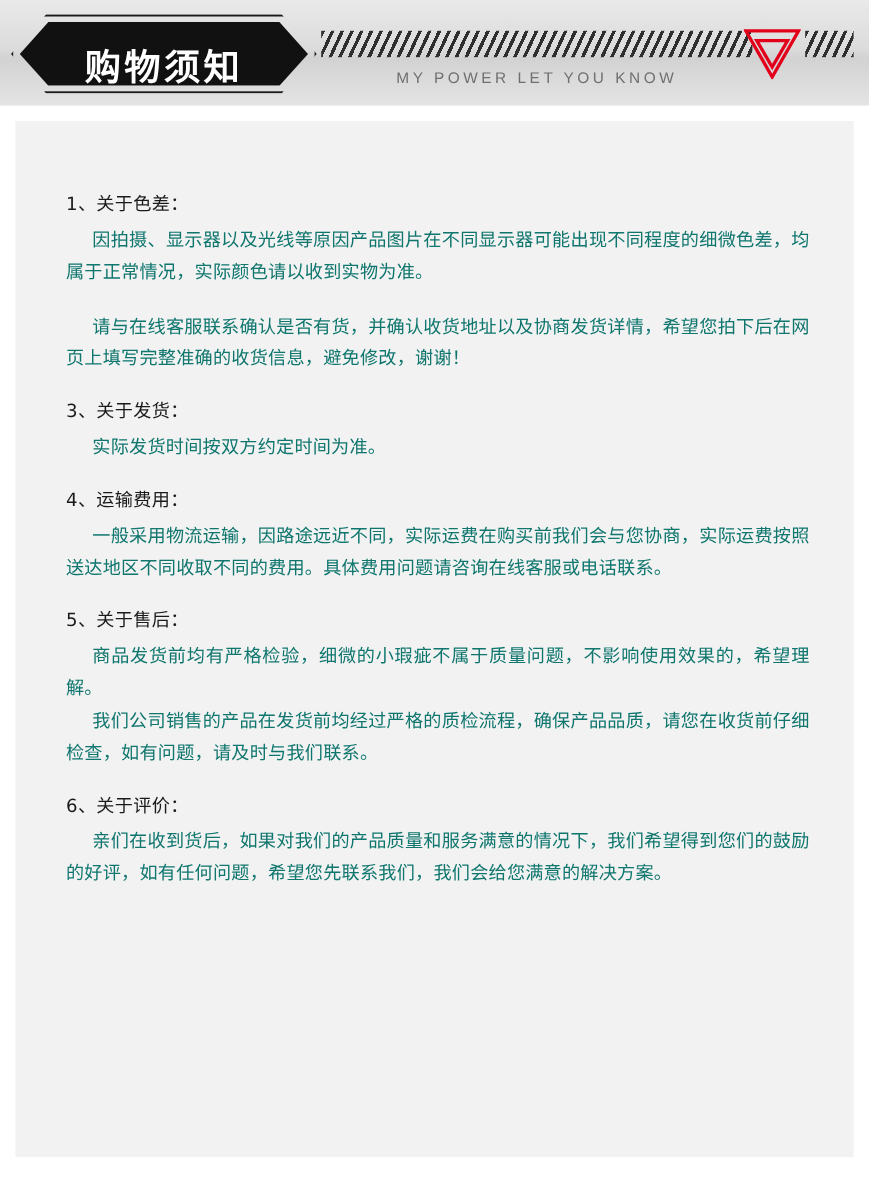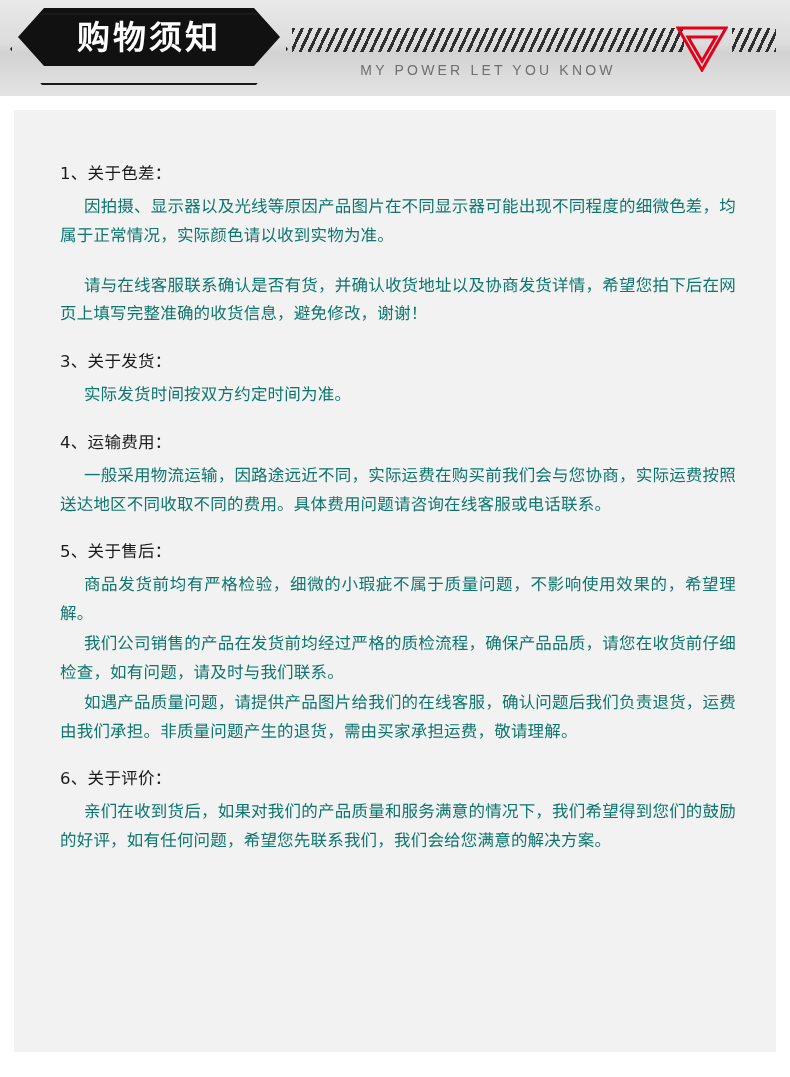--- a/index.html
+++ b/index.html
@@ -29,28 +29,28 @@
     width: 790px;
     height: 96px;
     background: linear-gradient(to bottom, #e9e9e9 0%, #dcdcdc 45%, #d2d2d2 55%, #e4e4e4 100%);
     overflow: hidden;
   }
 
   
   .title-plate {
     position: absolute;
     left: 18px;
-    top: 8px;
+    top: 20px;
     width: 262px;
     height: 58px;
     background: #111111;
     -webkit-clip-path: polygon(0 50%, 26px 0, 236px 0, 262px 50%, 236px 100%, 26px 100%);
     clip-path: polygon(0 50%, 26px 0, 236px 0, 262px 50%, 236px 100%, 26px 100%);
     display: flex;
-    align-items: center;
+    align-items: flex-end;
     justify-content: center;
   }
   .title-plate-text {
     color: #ffffff;
     font-size: 33px;
     letter-spacing: 3px;
     font-weight: 700;
     line-height: 1;
     font-family: "DejaVu Sans", "Liberation Sans", sans-serif;
   }
@@ -109,21 +109,21 @@
     top: 110px;
     width: 762px;
     height: 942px;
     background: #f2f2f2;
     box-sizing: border-box;
   }
 
   .content {
     position: absolute;
     left: 46px;
-    top: 52px;
+    top: 64px;
     width: 676px;
   }
 
   .sec {
     margin-bottom: 21px;
   }
   .sec:last-child { margin-bottom: 16px; }
 
   .sec-title {
     font-size: 16.5px;
@@ -188,21 +188,20 @@
 
       <div class="sec">
         <p class="sec-title">4、运输费用：</p>
         <p class="sec-para">一般采用物流运输，因路途远近不同，实际运费在购买前我们会与您协商，实际运费按照送达地区不同收取不同的费用。具体费用问题请咨询在线客服或电话联系。</p>
       </div>
 
       <div class="sec">
         <p class="sec-title">5、关于售后：</p>
         <p class="sec-para">商品发货前均有严格检验，细微的小瑕疵不属于质量问题，不影响使用效果的，希望理解。</p>
         <p class="sec-para">我们公司销售的产品在发货前均经过严格的质检流程，确保产品品质，请您在收货前仔细检查，如有问题，请及时与我们联系。</p>
-        <p class="sec-para">如遇产品质量问题，请提供产品图片给我们的在线客服，确认问题后我们负责退货，运费由我们承担。非质量问题产生的退货，需由买家承担运费，敬请理解。</p>
       </div>
 
       <div class="sec">
         <p class="sec-title">6、关于评价：</p>
         <p class="sec-para">亲们在收到货后，如果对我们的产品质量和服务满意的情况下，我们希望得到您们的鼓励的好评，如有任何问题，希望您先联系我们，我们会给您满意的解决方案。</p>
       </div>
 
     </div>
   </div>
 

